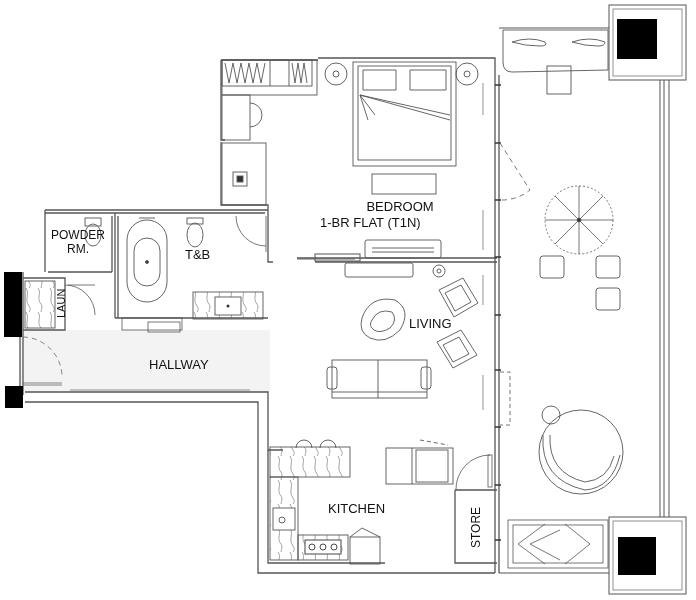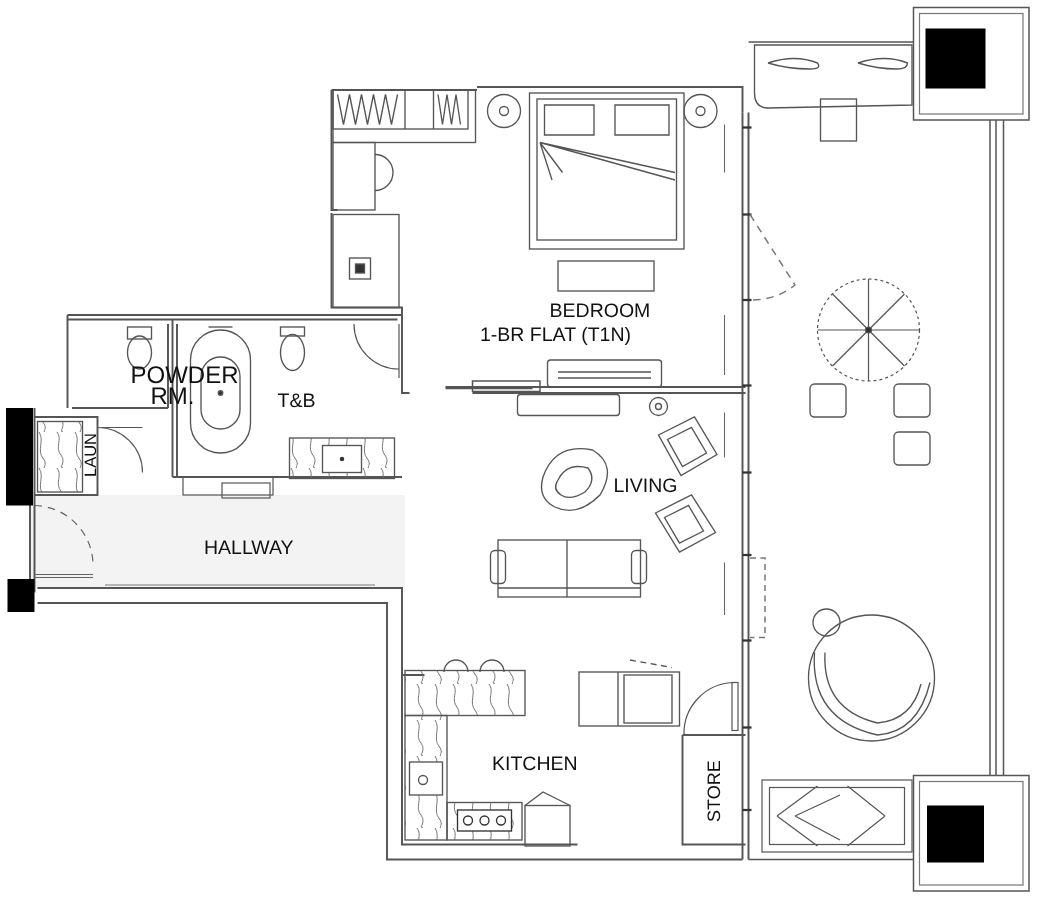--- a/index.html
+++ b/index.html
@@ -287,28 +287,28 @@
   <g fill="none" stroke="#555" stroke-width="1">
     <rect x="315" y="254" width="45" height="7"></rect>
   </g>
 </svg>
 
 <div class="room-label center" style="left:340px;top:200px;width:120px;text-align:center;">
   <div>BEDROOM</div>
 </div>
 <div class="room-label" style="left:320px;top:216px;">1-BR FLAT (T1N)</div>
 
-<div class="room-label center" style="left:50px;top:244px;width:56px;font-size:16px;line-height:14px;margin-left:37px;">
+<div class="room-label center" style="left:50px;top:228px;width:56px;font-size:12px;line-height:14px;">
   <div>POWDER</div>
   <div>RM.</div>
 </div>
 
-<div class="room-label" style="left:185px;top:260px;">T&amp;B</div>
+<div class="room-label" style="left:185px;top:248px;">T&amp;B</div>
 
 <div class="room-label vertical" style="left:56px;top:318px;font-size:11px;">LAUN</div>
 
-<div class="room-label" style="left:136px;top:358px;">HALLWAY</div>
+<div class="room-label" style="left:149px;top:358px;">HALLWAY</div>
 
 <div class="room-label" style="left:409px;top:317px;">LIVING</div>
 
 <div class="room-label" style="left:328px;top:502px;">KITCHEN</div>
 
 <div class="room-label vertical" style="left:470px;top:548px;font-size:12px;">STORE</div>
 
 </body></html>

